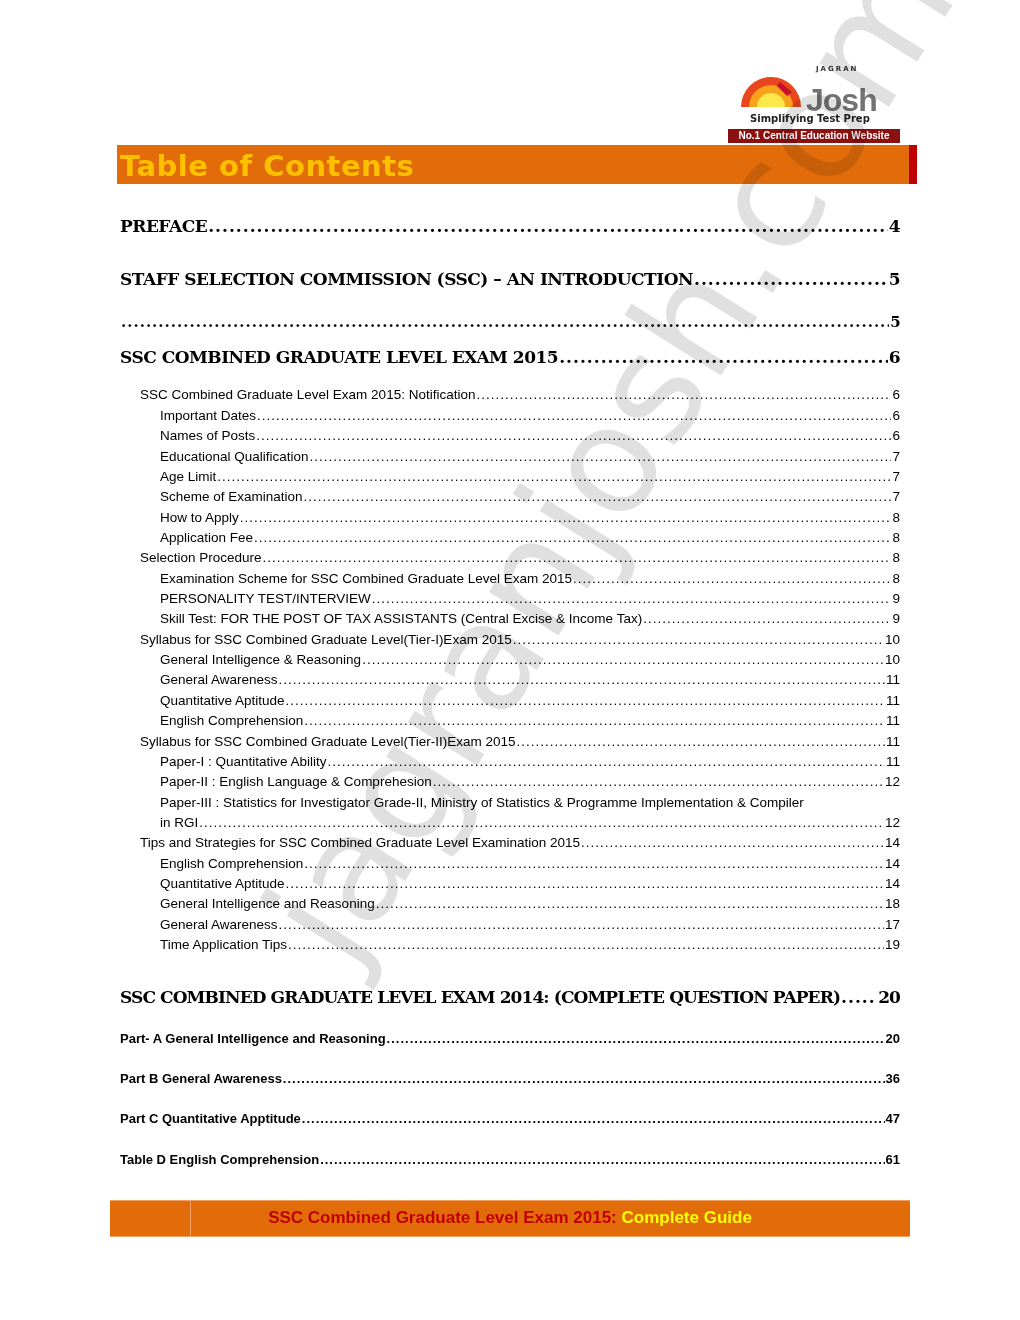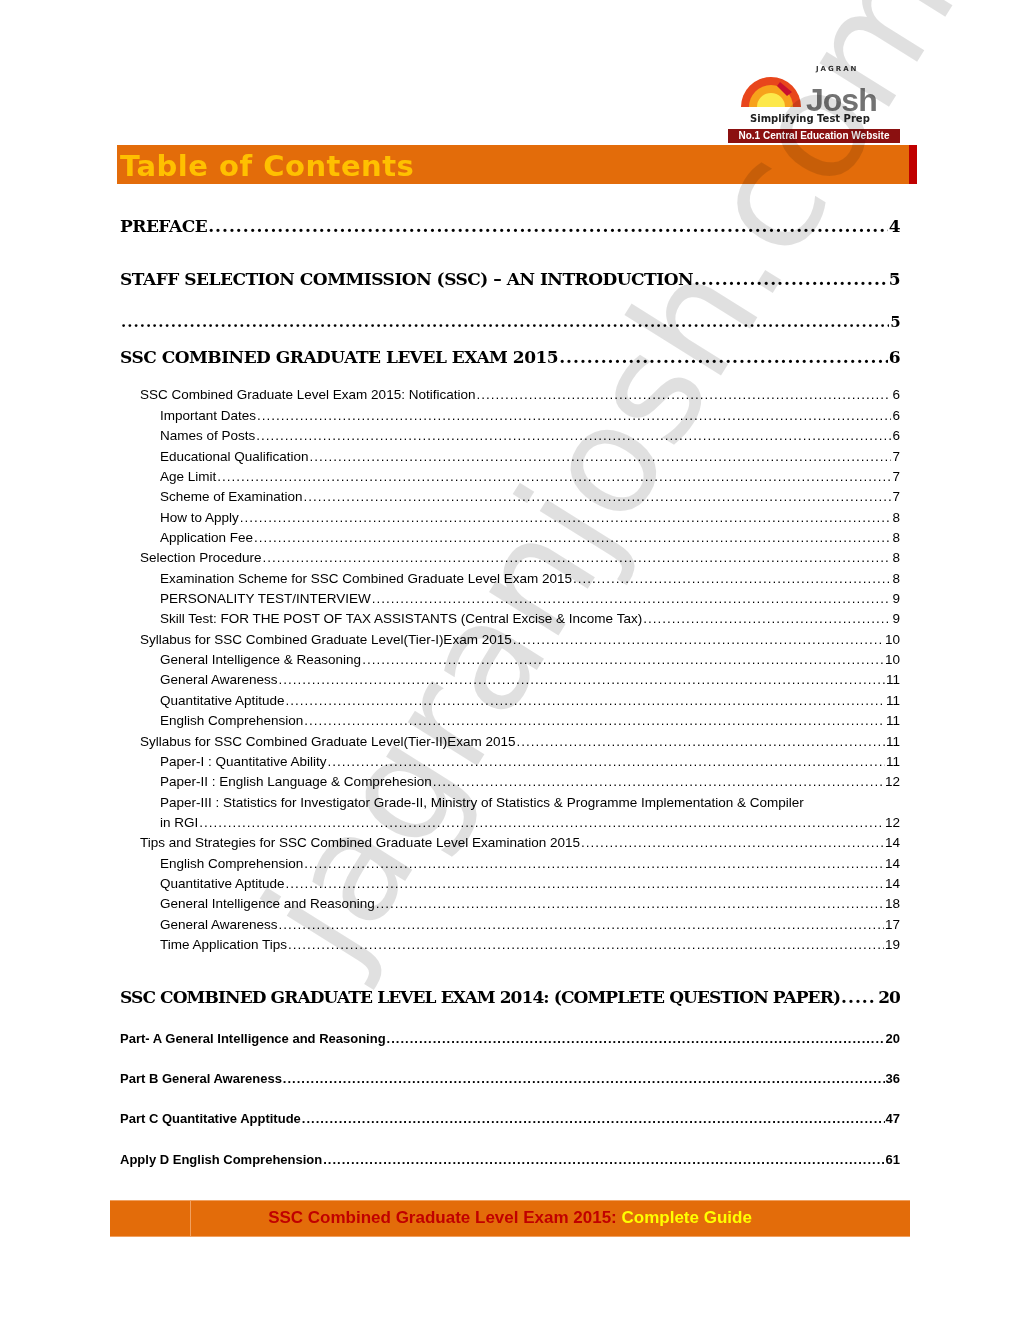--- a/index.html
+++ b/index.html
@@ -236,21 +236,21 @@
       <span class="label">Part B General Awareness</span>
       <span class="dots"></span>
       <span class="page">36</span>
     </div>
   <div class="row part" style="top:1111px">
       <span class="label">Part C Quantitative Apptitude</span>
       <span class="dots"></span>
       <span class="page">47</span>
     </div>
   <div class="row part" style="top:1152px">
-      <span class="label">Apply D English Comprehension</span>
+      <span class="label">Table D English Comprehension</span>
       <span class="dots"></span>
       <span class="page">61</span>
     </div>
 </div>
 
 <div class="footer">
   <div class="divider"></div>
   <div class="text">
     <span class="main">SSC Combined Graduate Level Exam 2015: </span><span class="accent">Complete Guide</span>
   </div>

